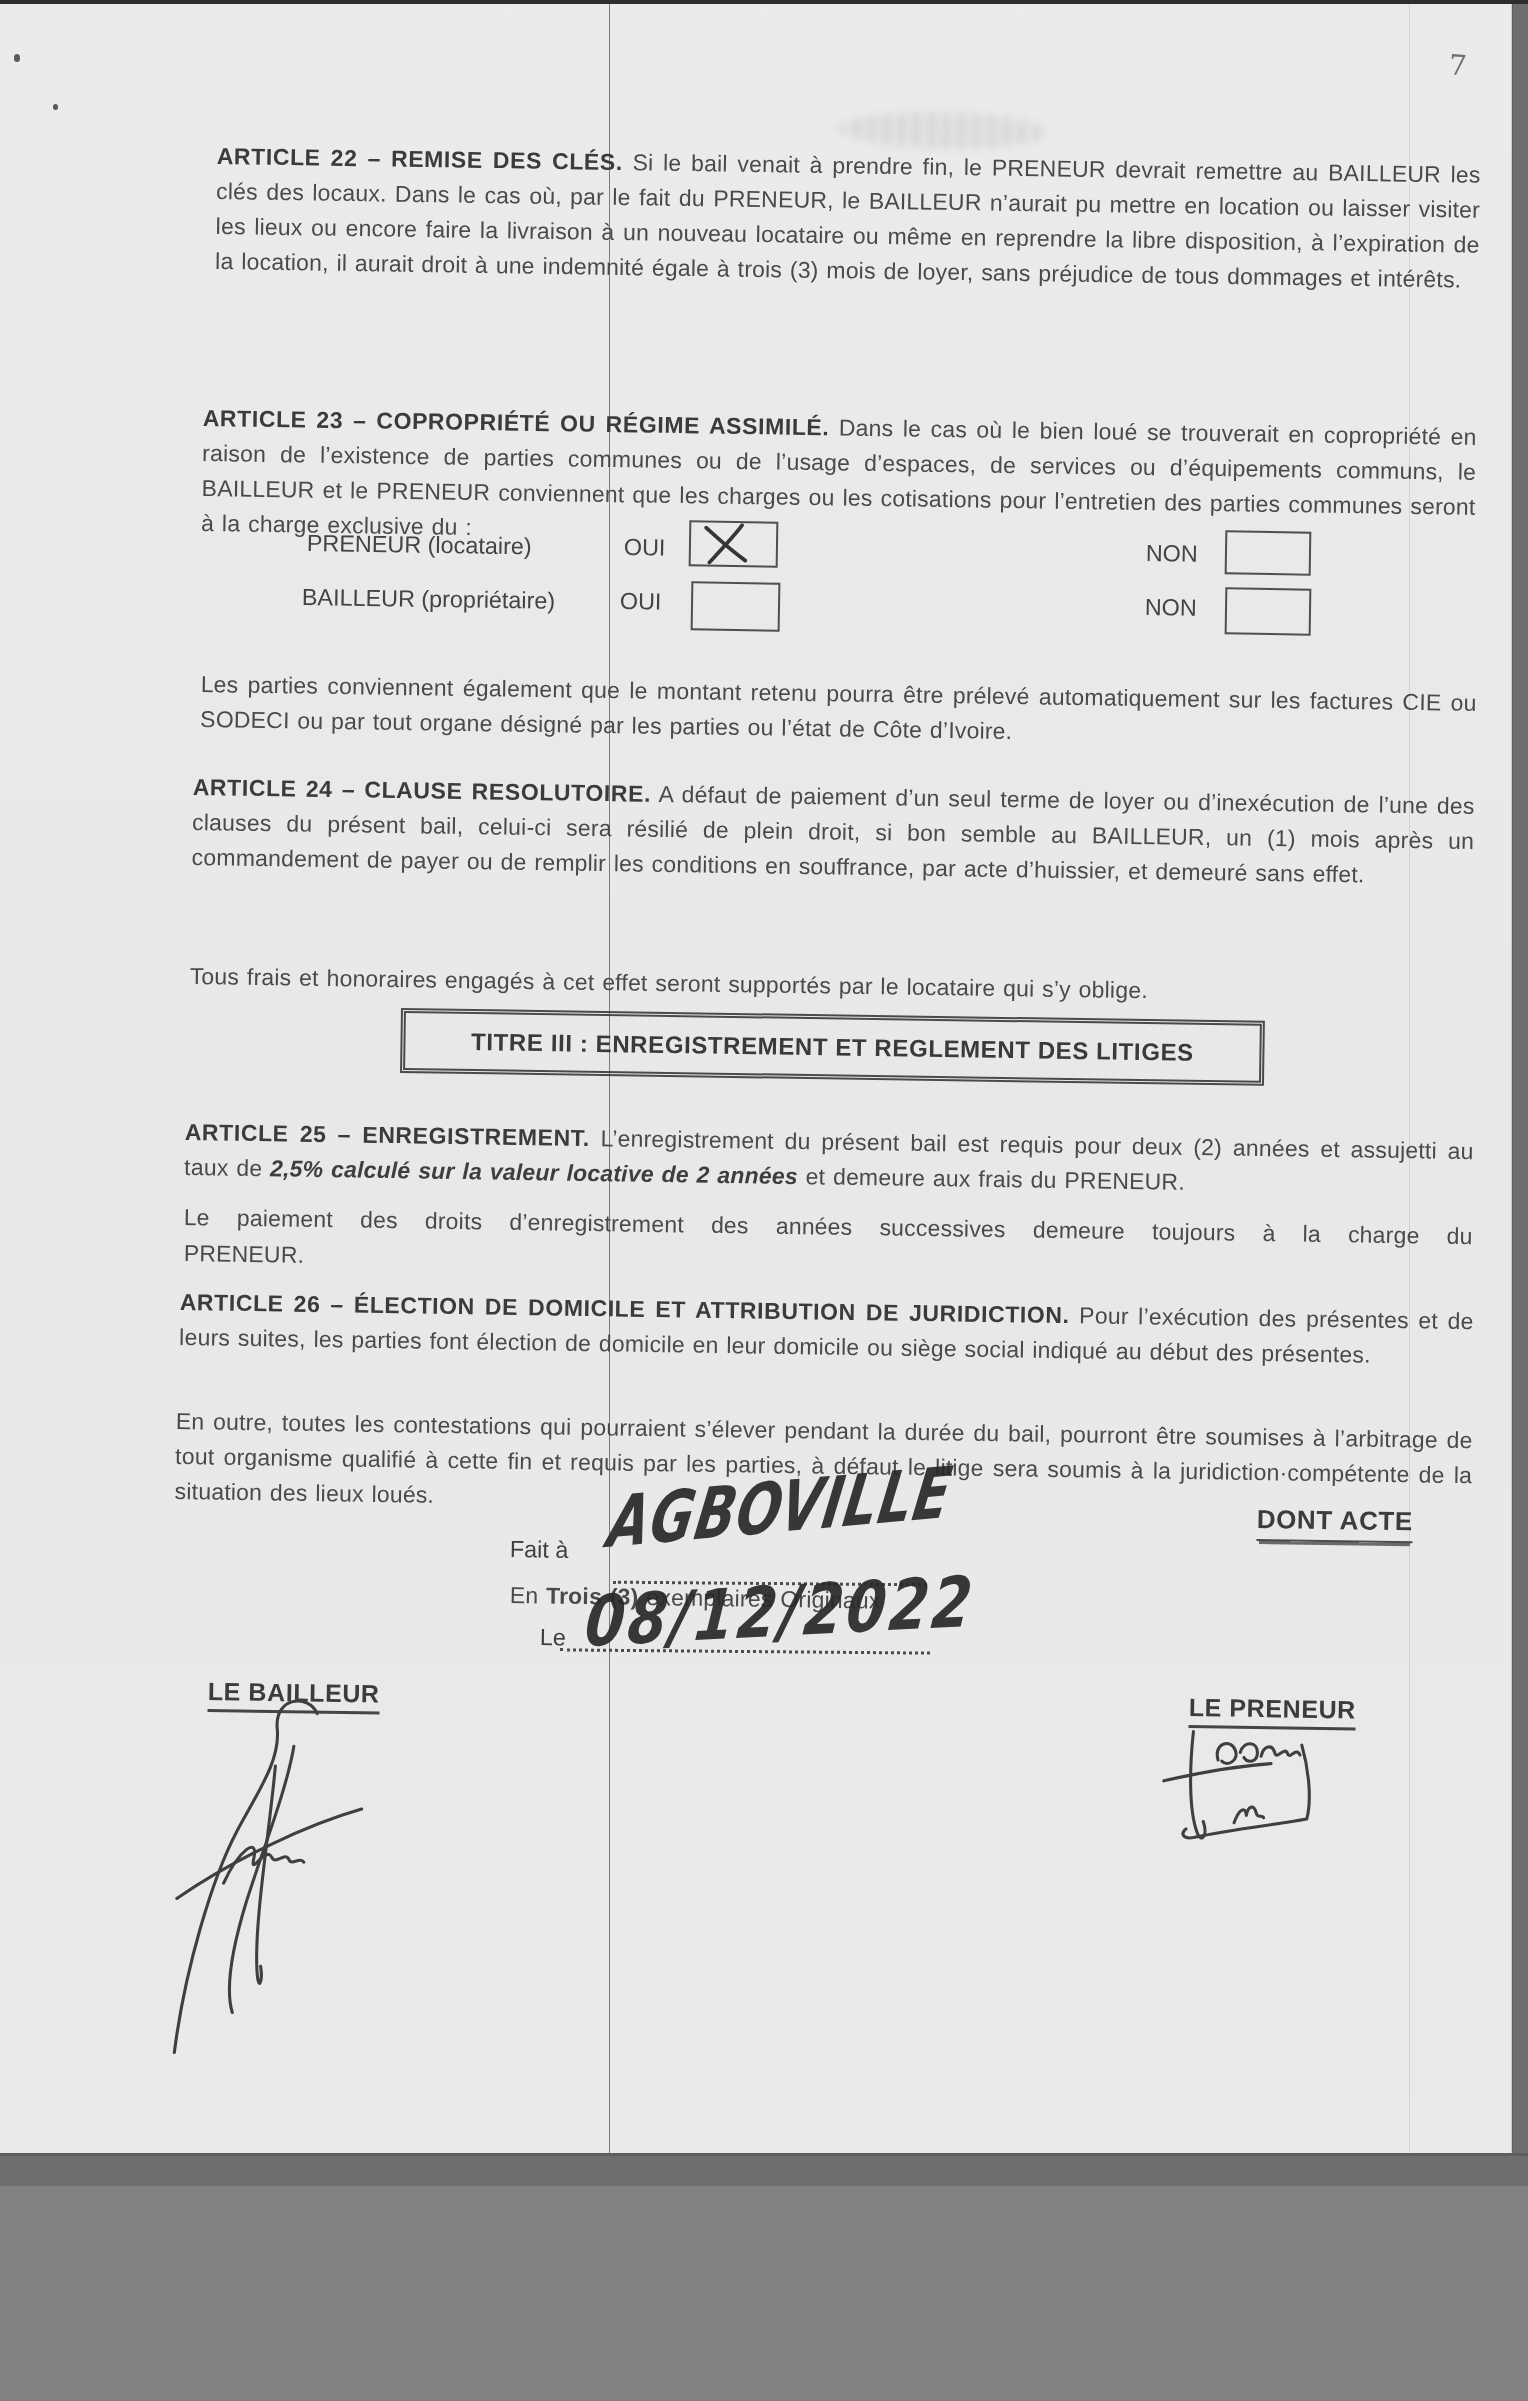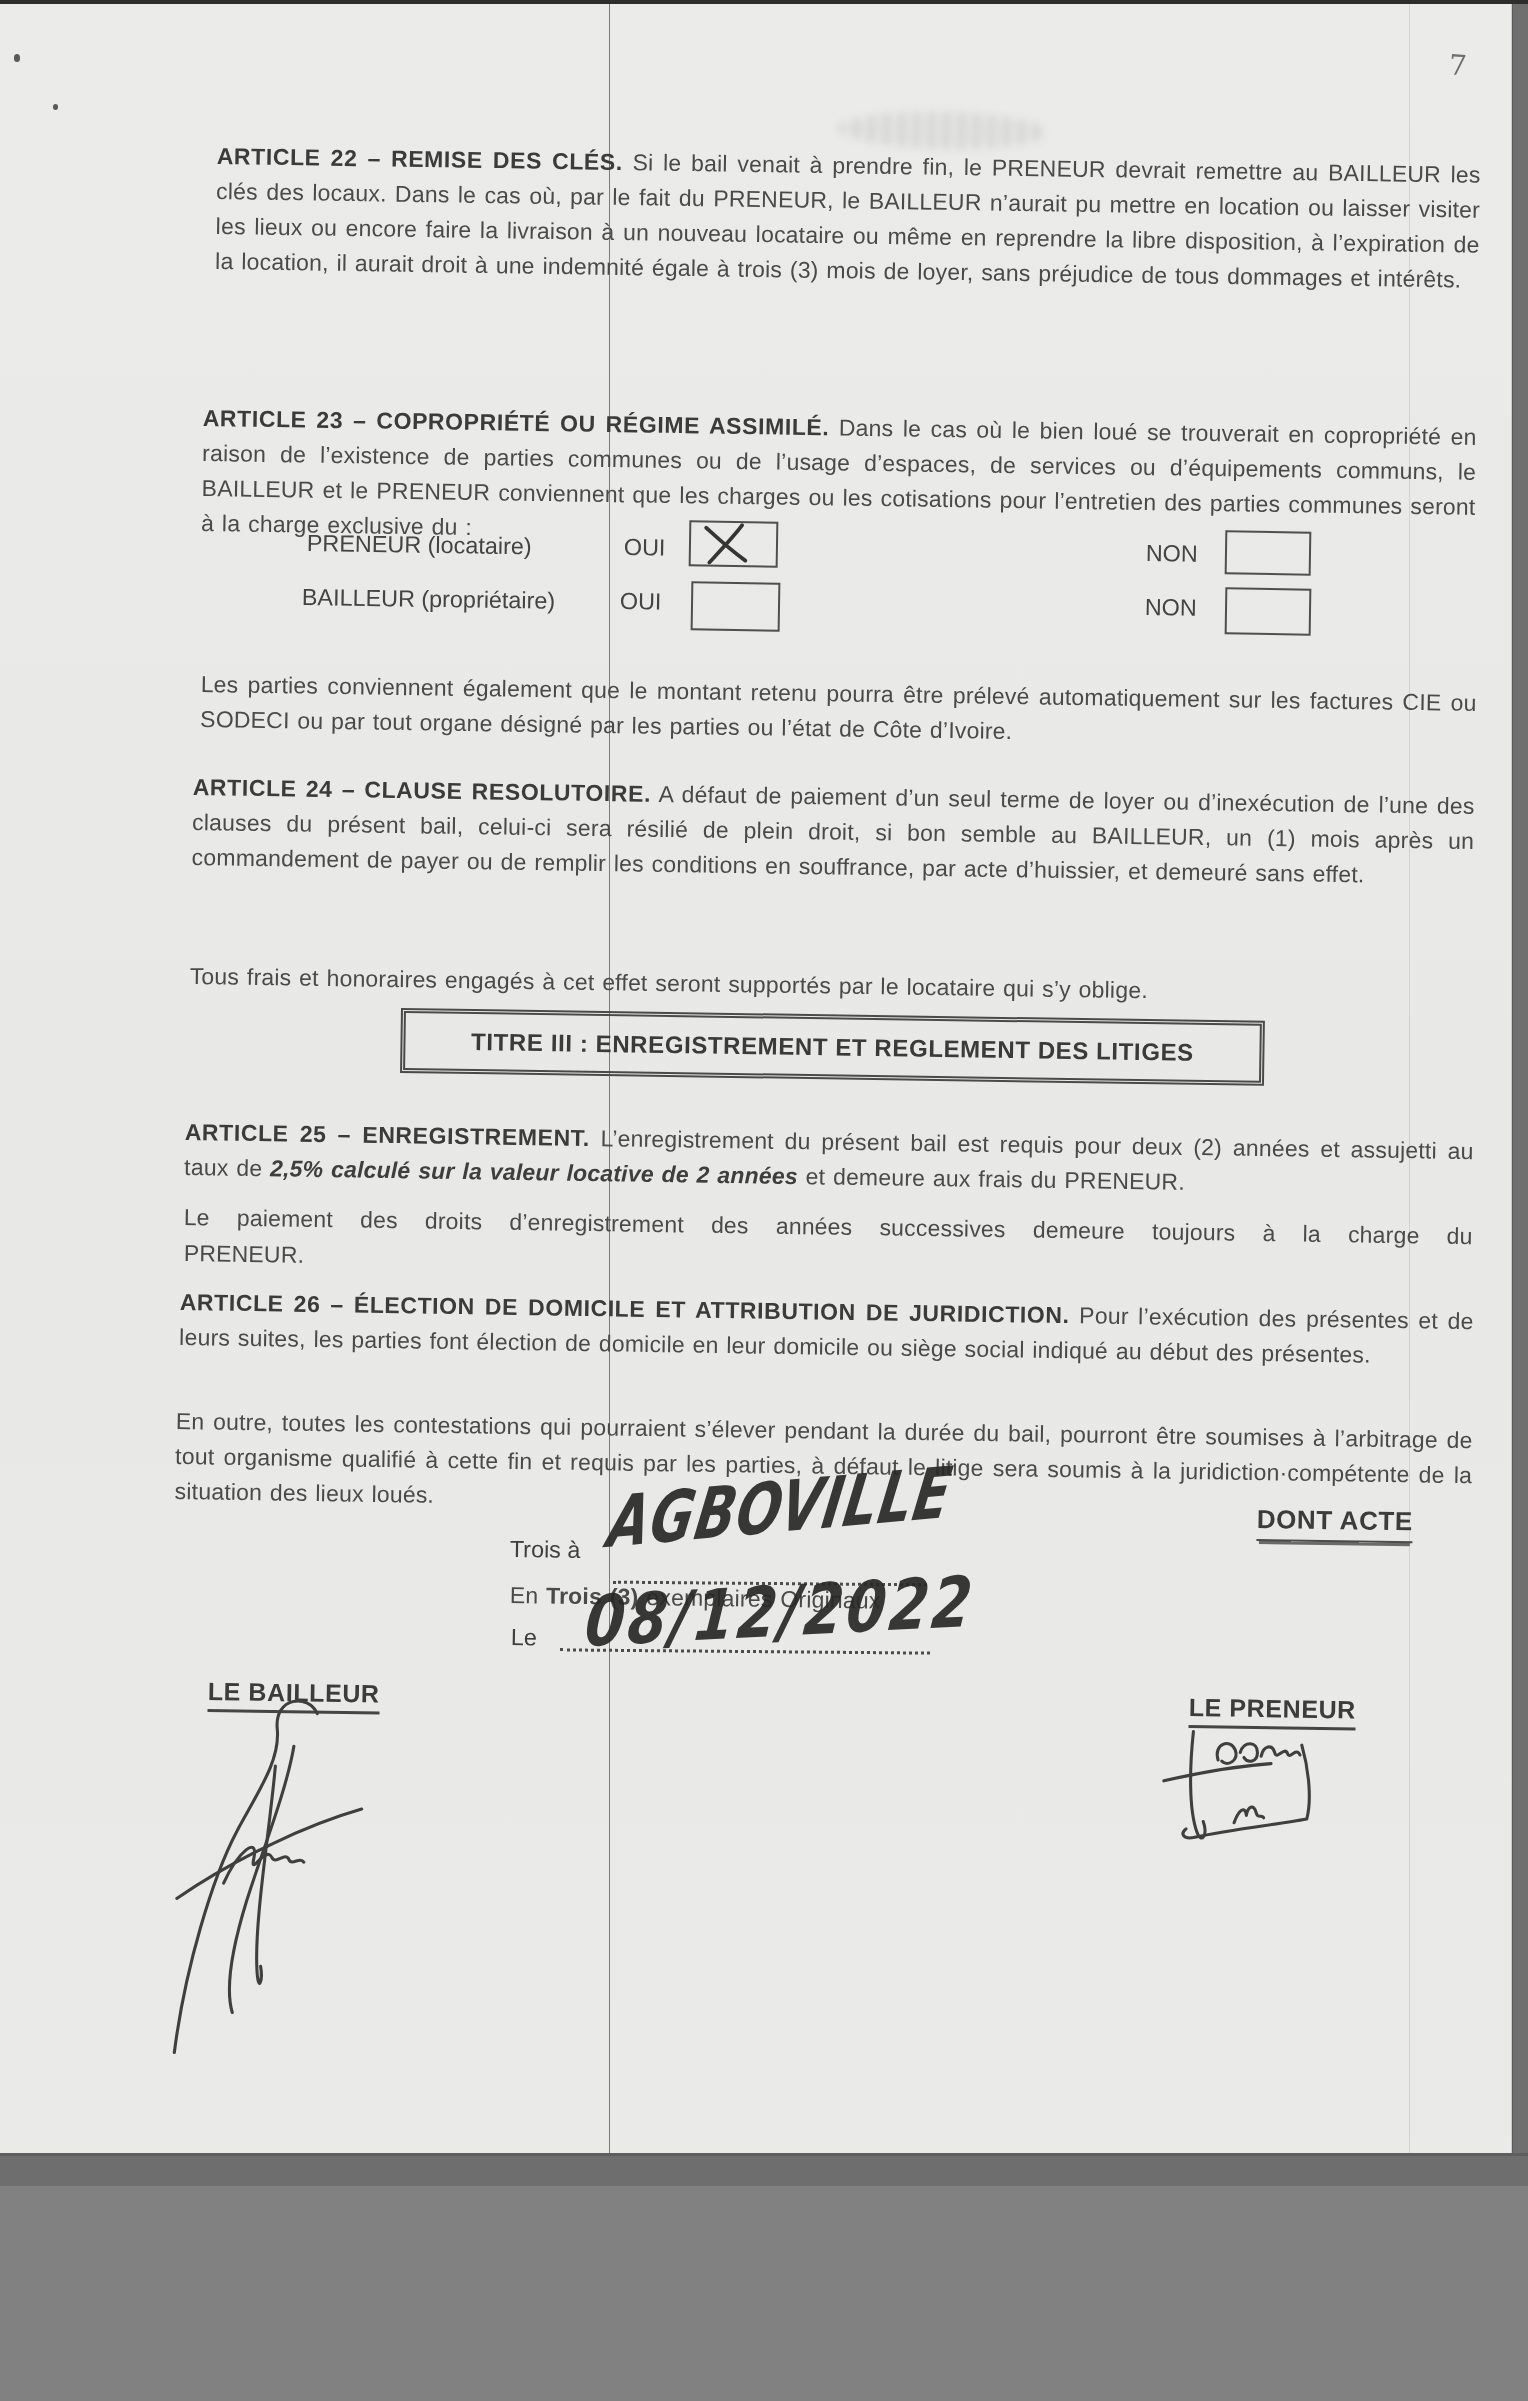--- a/index.html
+++ b/index.html
@@ -155,31 +155,31 @@
 
   <div class="para skew" style="left:180px;top:1285px;width:1294px;">
     <span class="ht">ARTICLE  26 – ÉLECTION DE DOMICILE ET ATTRIBUTION DE JURIDICTION.</span>
     <span>Pour l’exécution des présentes et de leurs suites, les parties font élection de domicile en leur domicile ou siège social indiqué au début des présentes.</span>
   </div>
 
   <div class="para skew" style="left:176px;top:1404px;width:1297px;">En outre, toutes les contestations qui pourraient s’élever pendant la durée du bail, pourront être soumises à l’arbitrage de tout organisme qualifié à cette fin et requis par les parties, à défaut le litige sera soumis à la juridiction·compétente de la situation des lieux loués.</div>
 
   <span class="double-underline skew" style="left:1257px;top:1504px;">DONT ACTE</span>
 
-  <span class="lbl skew" style="left:510px;top:1536px;color:#3f3f3f;">Trois à</span>
+  <span class="lbl skew" style="left:510px;top:1536px;color:#3f3f3f;">Fait à</span>
   <div class="dotline" style="left:613px;top:1582px;width:314px;"></div>
   <span class="hand" id="fait-value">AGBOVILLE</span>
 
   <div class="para skew" style="left:510px;top:1578px;width:555px;text-align:left;">
     <span>En</span>
     <b>Trois (3)</b>
     <span>exemplaires Originaux</span>
   </div>
 
-  <span class="lbl skew" style="left:511px;top:1624px;color:#3f3f3f;">Le</span>
+  <span class="lbl skew" style="left:540px;top:1624px;color:#3f3f3f;">Le</span>
   <div class="dotline" style="left:560px;top:1650px;width:370px;"></div>
   <span class="hand" id="date-value">08/12/2022</span>
 
   <span class="sign-head skew" style="left:208px;top:1677px;">LE BAILLEUR</span>
   <span class="sign-head skew" style="left:1189px;top:1693px;">LE PRENEUR</span>
 
   <svg class="sig" style="left:163px;top:1692px;" width="210" height="379" viewBox="0 0 340 615">
     <path d="M250,35 C235,2 180,8 185,60 C190,110 155,160 120,225 C80,300 35,450 18,585"></path>
     <path d="M212,88 C200,160 160,260 135,340 C112,415 100,480 112,520"></path>
     <path d="M22,335 C120,268 235,215 322,190"></path>

